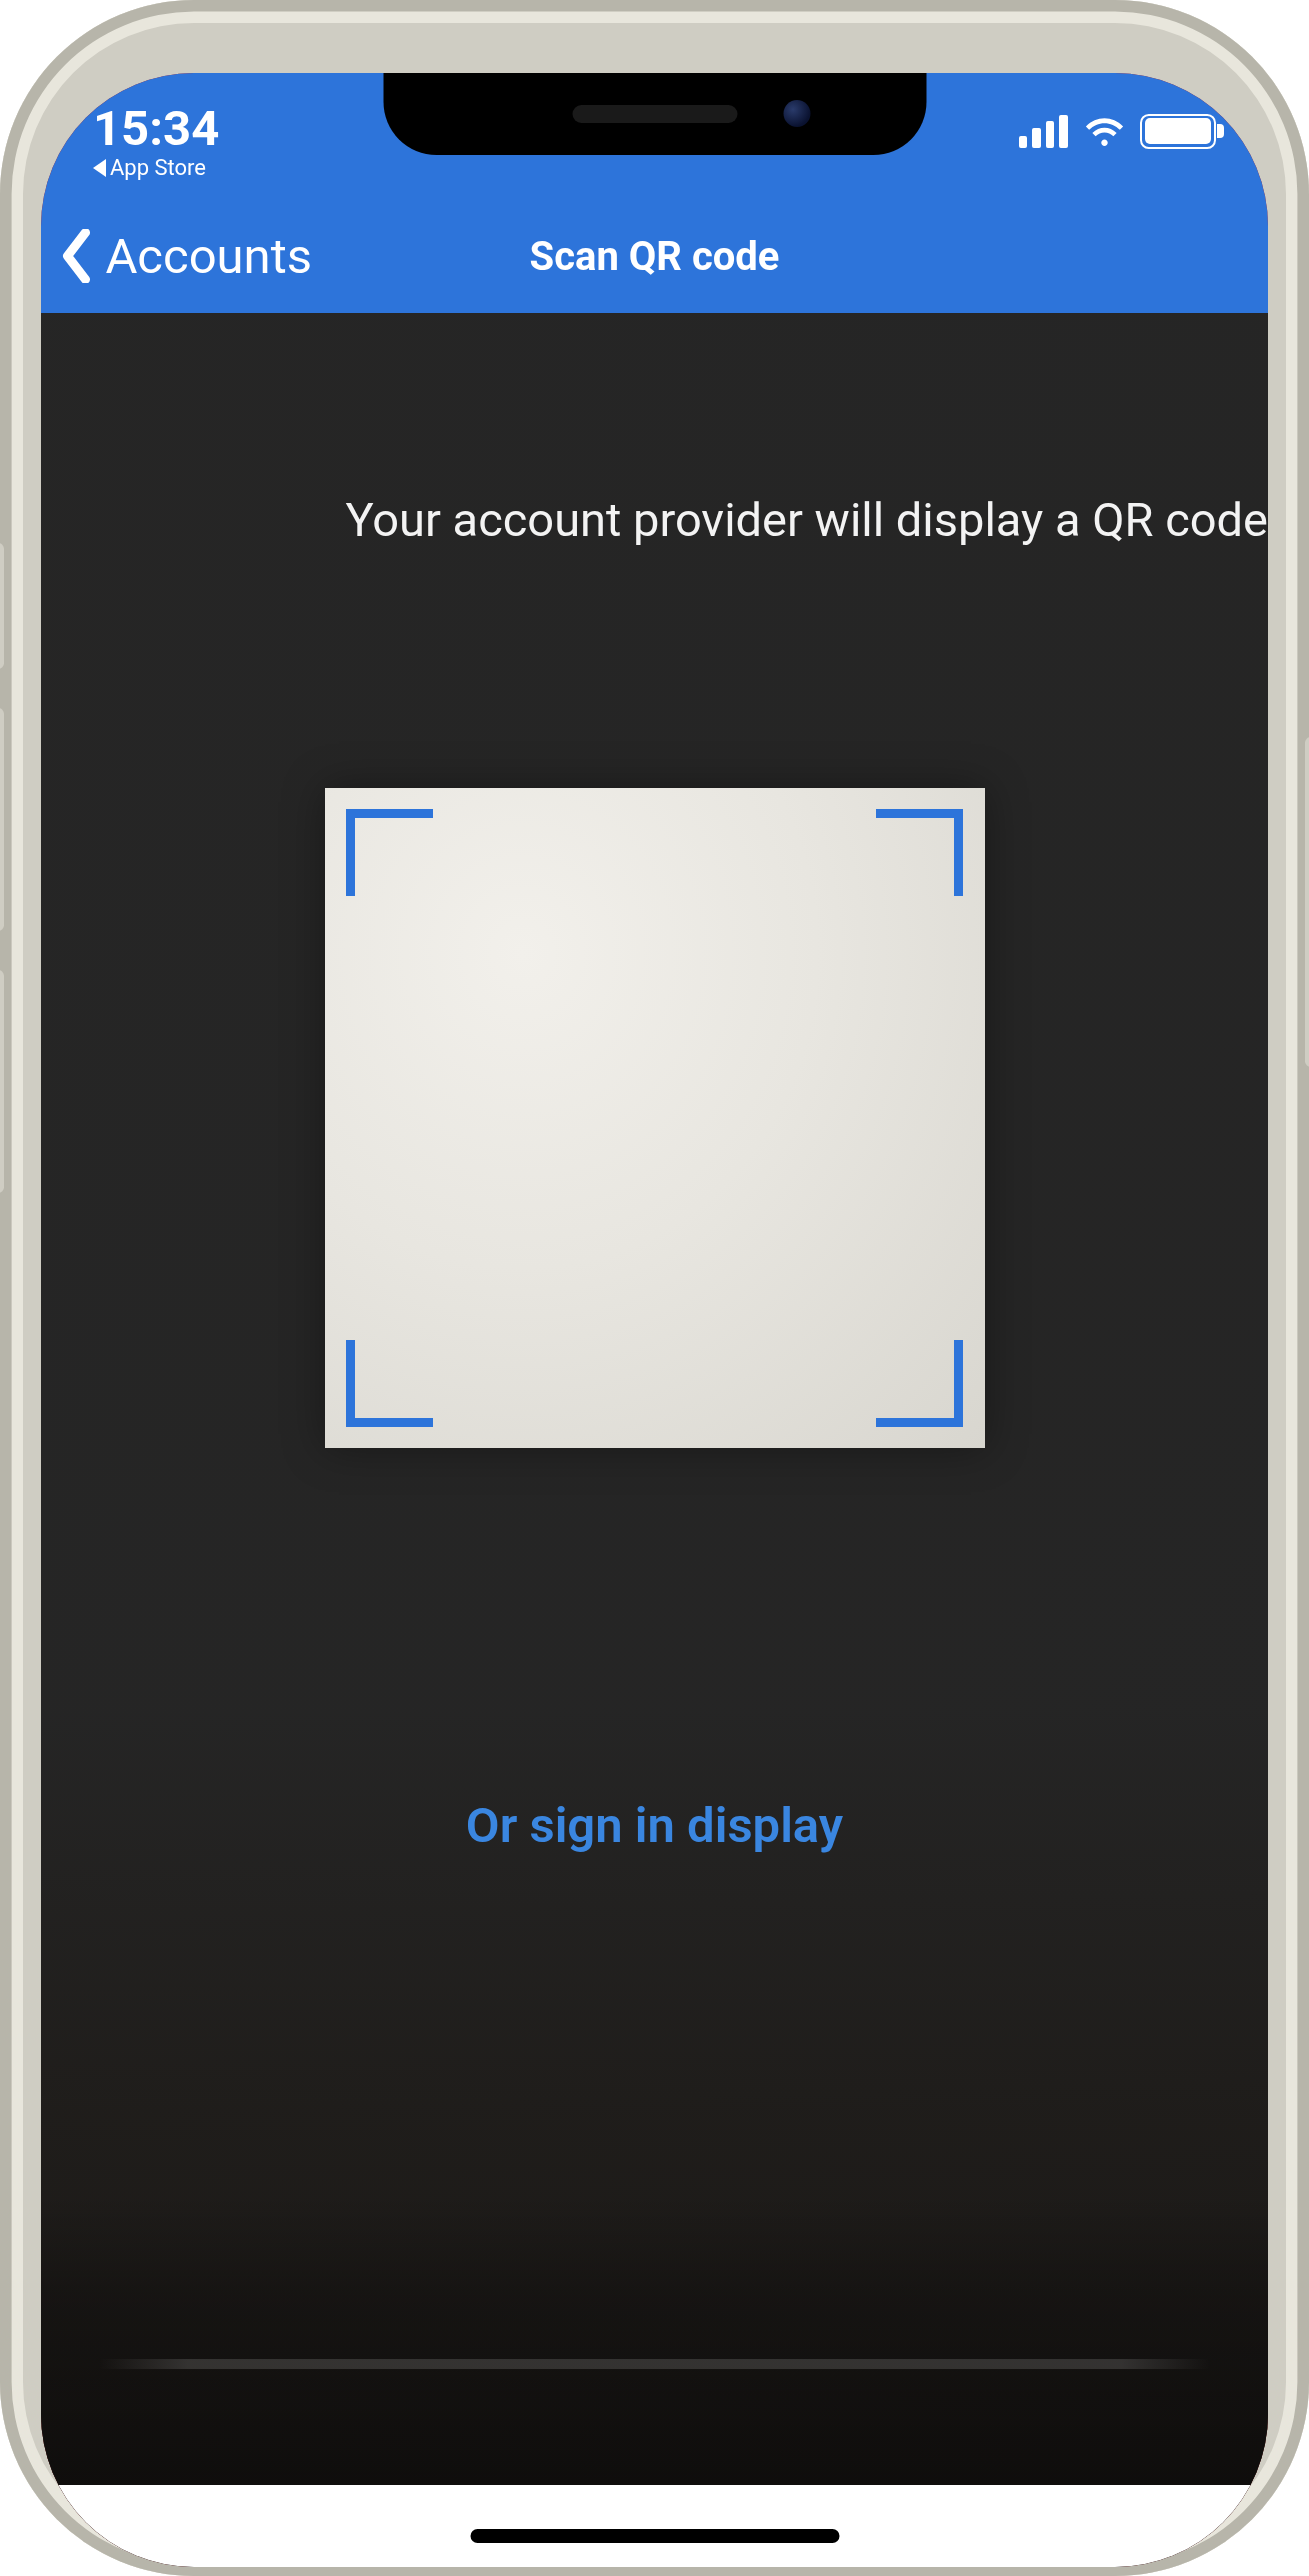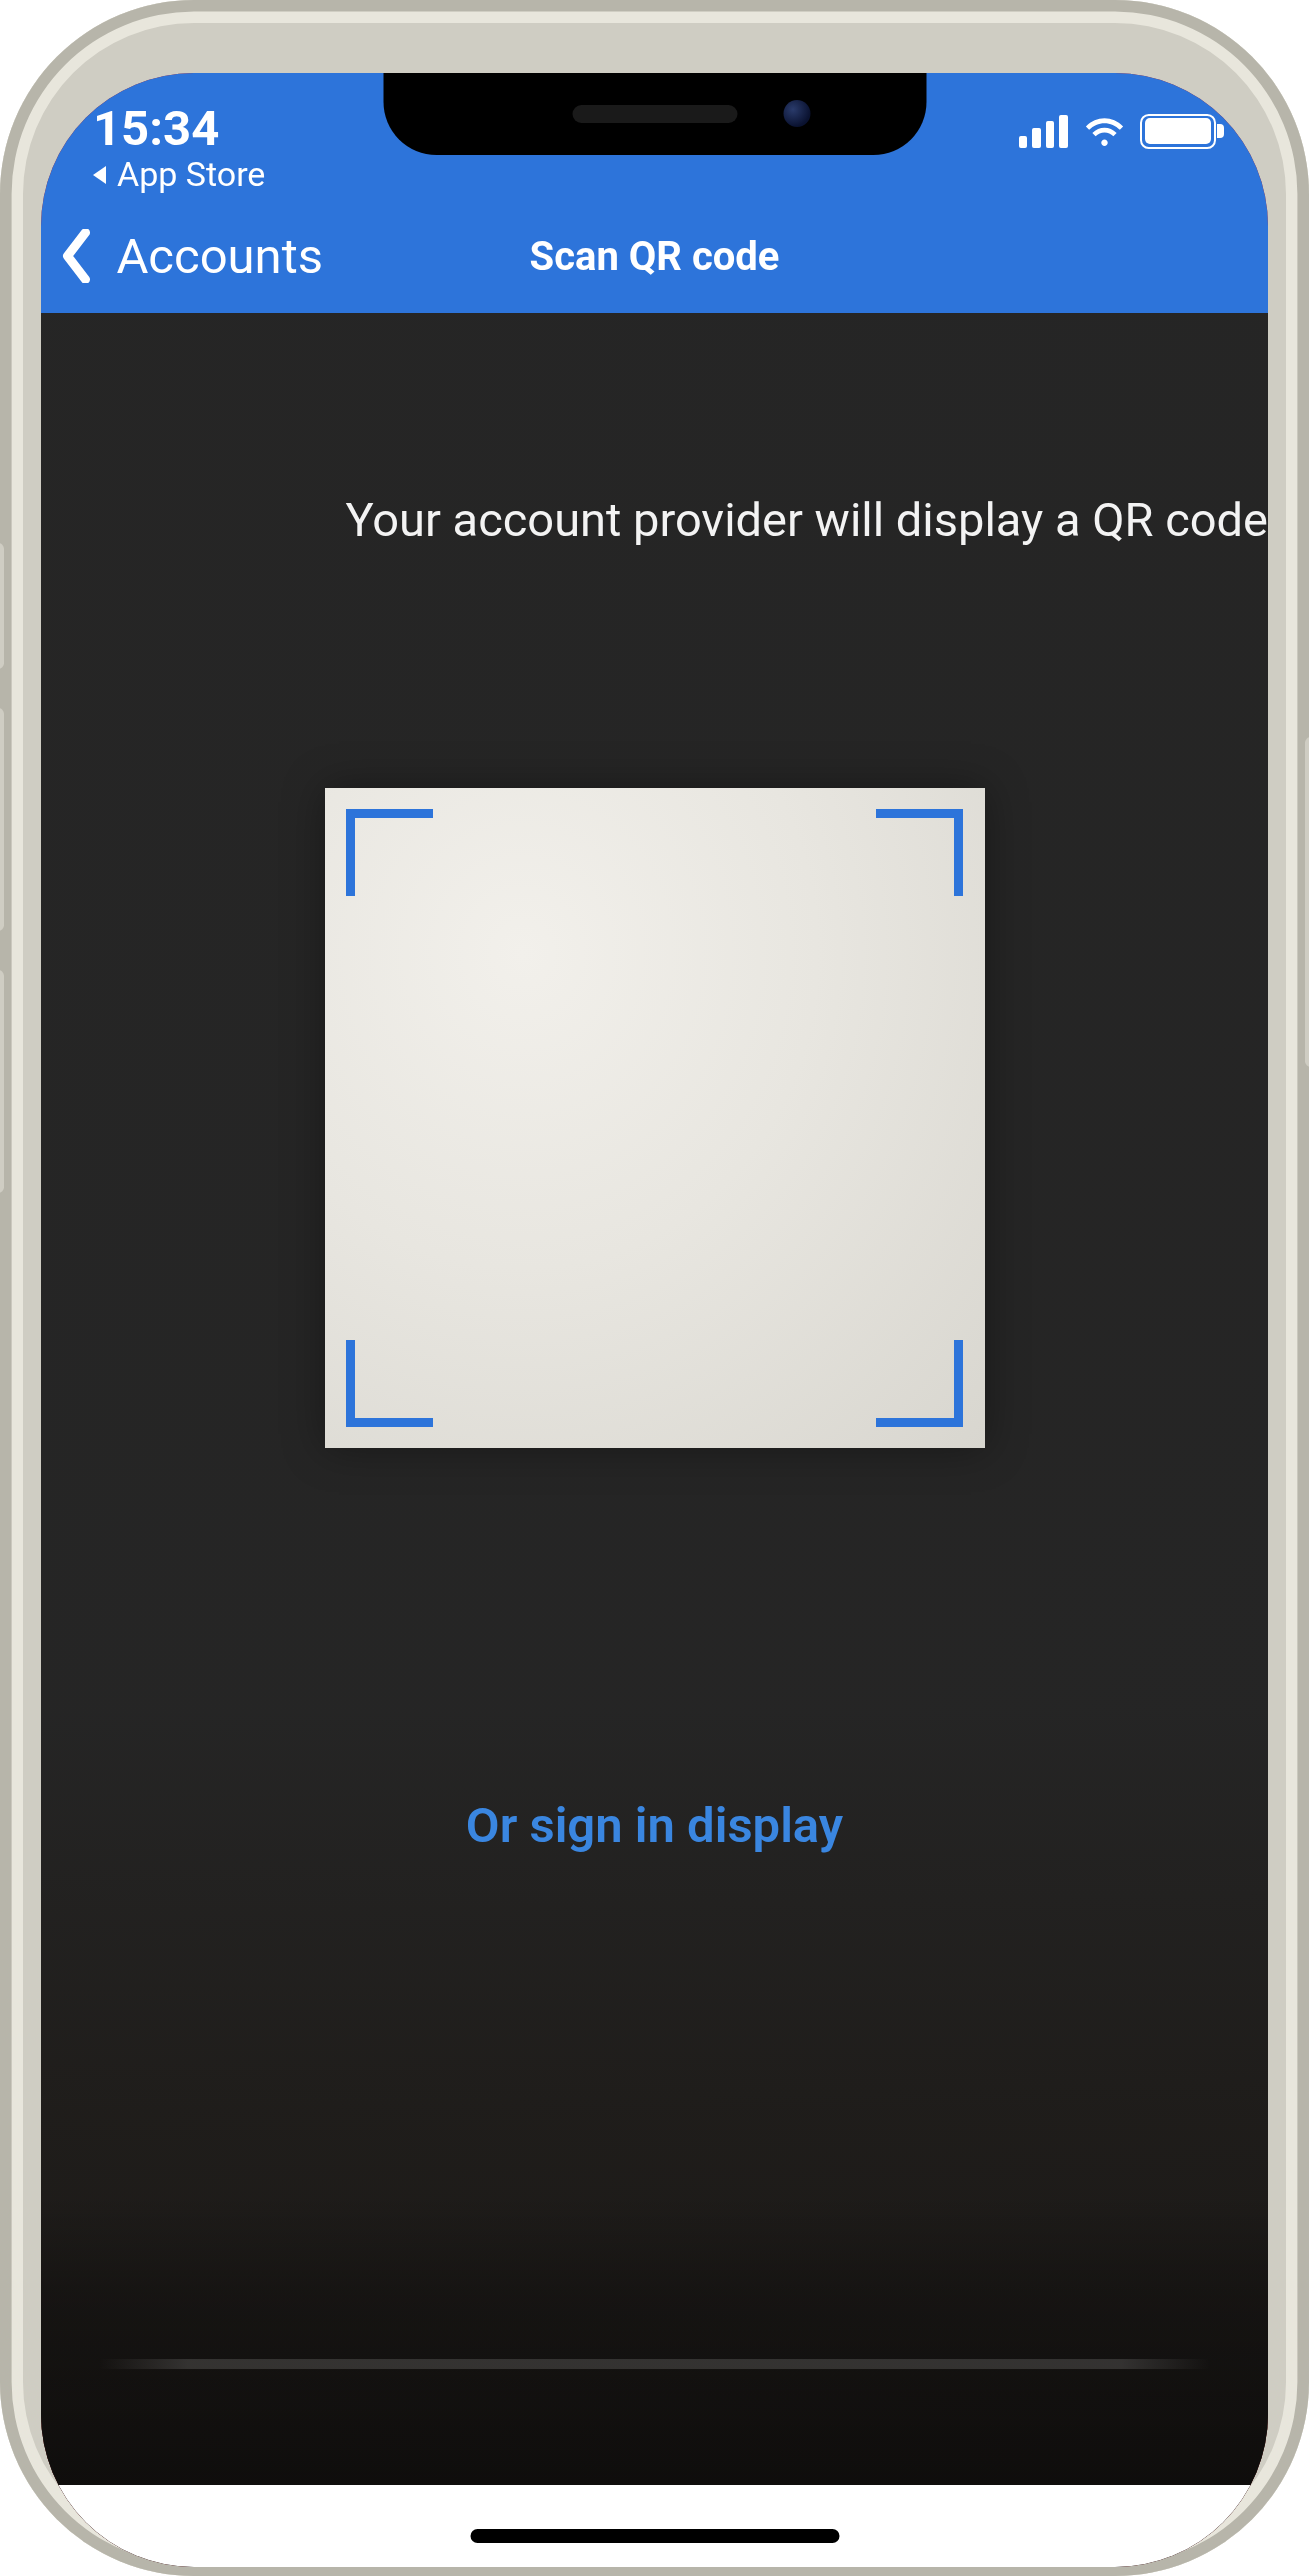--- a/index.html
+++ b/index.html
@@ -110,21 +110,21 @@
     color: #fff;
     display: flex;
     align-items: flex-start;
     justify-content: space-between;
     padding: 29px 52px 0 52px;
     font-size: 43px;
     font-weight: 600;
   }
   .status-left { display: flex; flex-direction: column; line-height: 1.1; }
   .status-left .time { font-size: 49px; font-weight: 700; }
-  .status-left .back-app { font-size: 34px; font-weight: 400; display: flex; align-items: center; gap: 11px; }
+  .status-left .back-app { font-size: 22px; font-weight: 400; display: flex; align-items: center; gap: 4px; }
   .status-left .back-app .tri { display: inline-block; width:0;height:0;border-top:9.7px solid transparent;border-bottom:9.7px solid transparent;border-right:13.6px solid #fff;}
   .status-right { display: flex; align-items: center; gap: 15.5px; padding-top: 11.6px; }
   .bars { display:flex; align-items: flex-end; gap: 4.9px; height: 33px;}
   .bars span { width: 8.7px; background:#fff; border-radius:1.9px;}
   .bars span:nth-child(1){height:11.6px;} .bars span:nth-child(2){height:19.4px;}
   .bars span:nth-child(3){height:27px;} .bars span:nth-child(4){height:33px;}
   .wifi-svg { width: 41px; height: 33px; }
   .battery { width: 76px; height: 35px; border: 2.9px solid #fff; border-radius: 8.7px; position: relative; }
   .battery::after { content:""; position:absolute; right:-9.7px; top:8.7px; width:6.8px; height:13.6px; background:#fff; border-radius:0 3.9px 3.9px 0;}
   .battery .fill { position:absolute; inset:2.9px; background:#fff; border-radius:4.9px;}
@@ -132,21 +132,21 @@
   
   .nav-bar {
     height: 114px;
     background: #2d74da;
     color:#fff;
     display:flex;
     align-items:center;
     position: relative;
   }
   .nav-back {
-    display:flex; align-items:center; gap: 23px;
+    display:flex; align-items:center; gap: 12px;
     font-size: 49px; font-weight: 400;
     padding-left: 19.4px;
     cursor: pointer;
   }
   .nav-back .chev { width: 33px; height: 54px; }
   .nav-title {
     position:absolute; left:0; right:0; text-align:center;
     font-size: 40px; font-weight: 700;
     pointer-events: none;
   }

